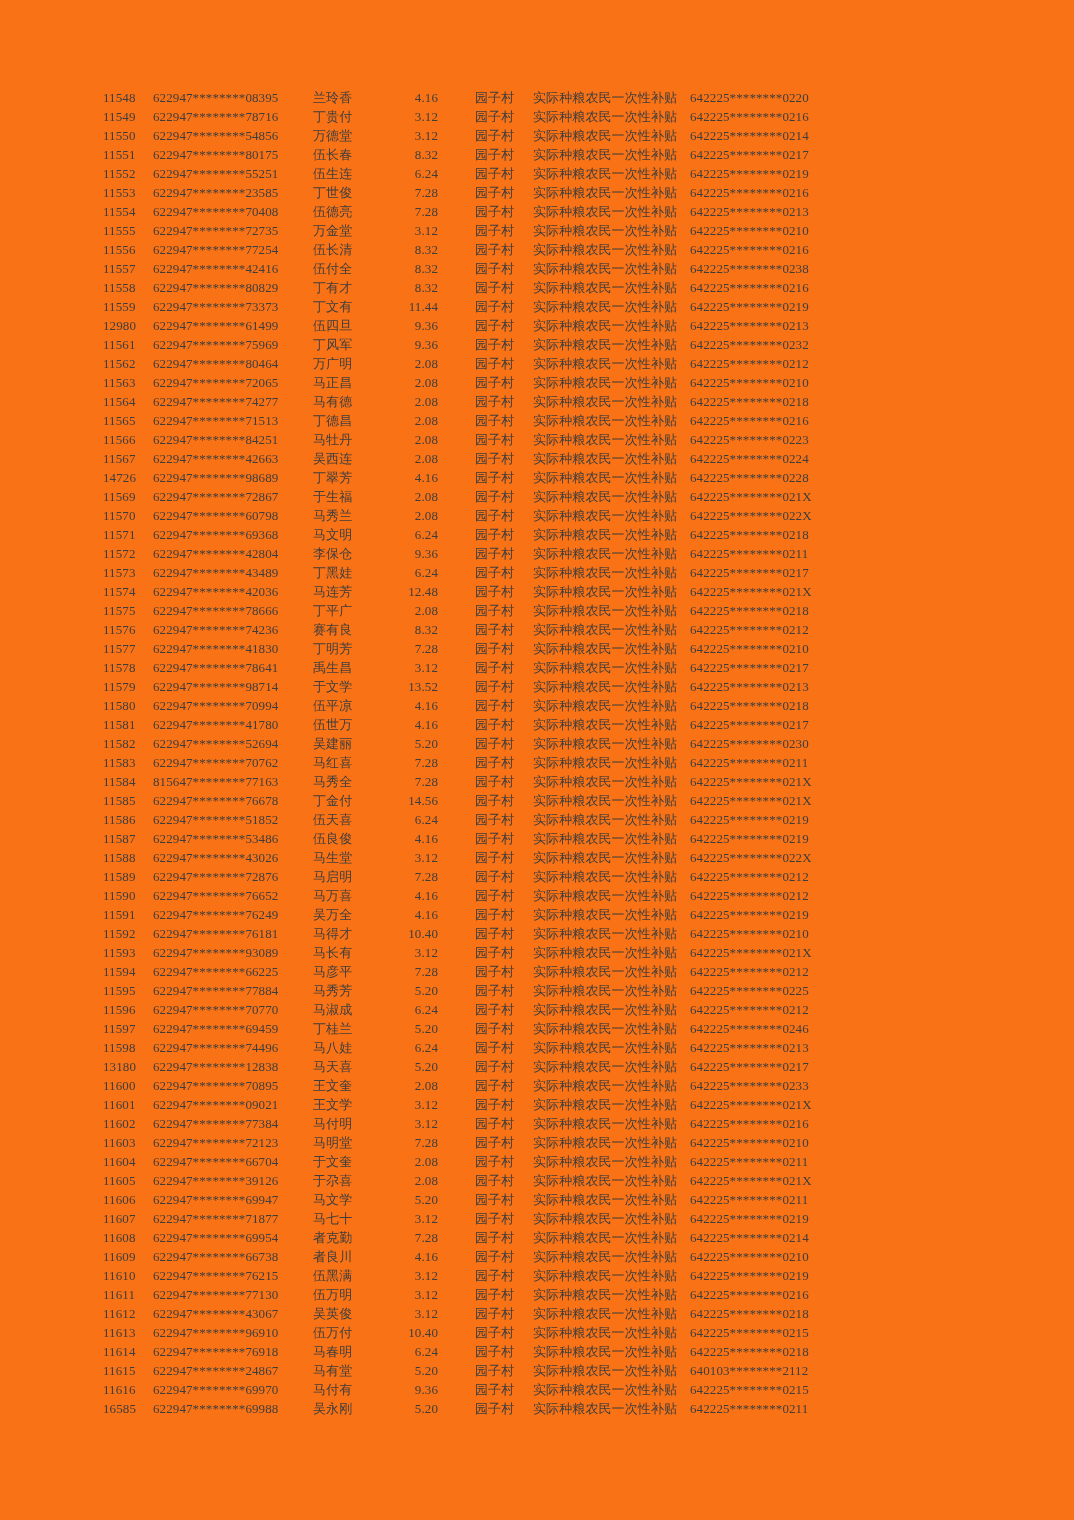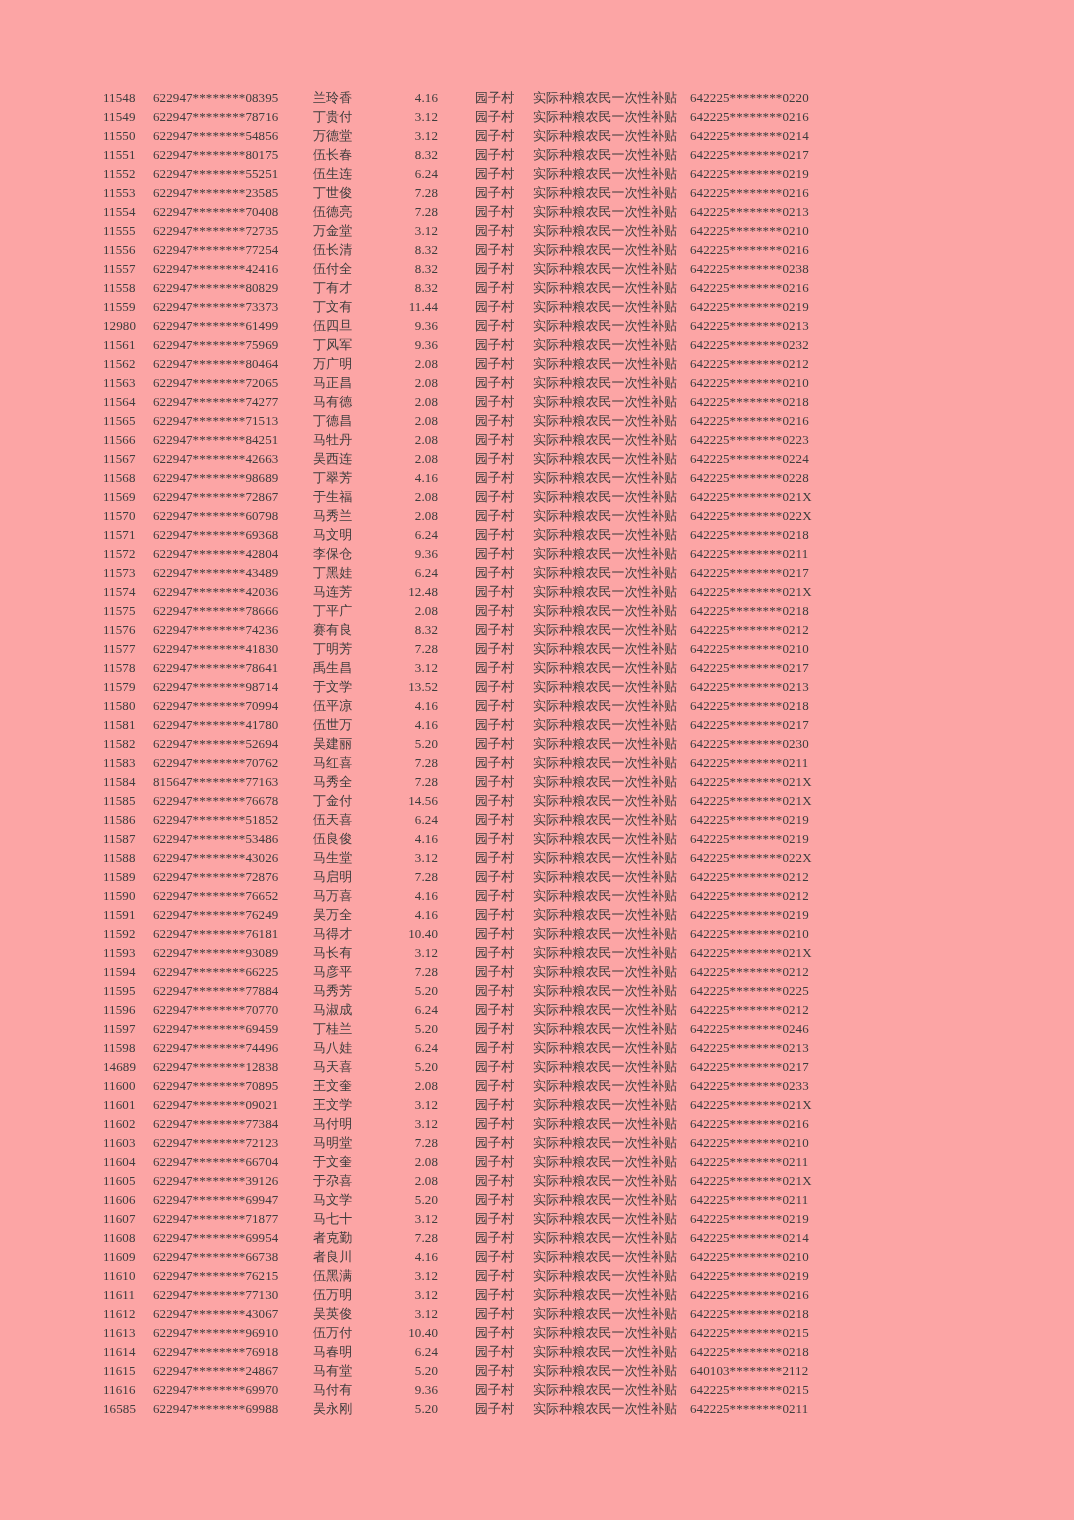--- a/index.html
+++ b/index.html
@@ -12,21 +12,21 @@
     width: 1074px;
     height: 1520px;
     overflow: hidden;
     font-family: "Liberation Serif", "DejaVu Serif", serif;
     font-size: 13px;
     color: #3d3d3d;
   }
   .page {
     position: absolute;
     inset: 0;
-    background: #fca5a5;
+    background: #f97316;
   }
   .table {
     position: absolute;
     top: 88px;
     left: 103px;
     width: 720px;
   }
   .row {
     display: grid;
     grid-template-columns: 50px 160px 60px 65px 95px 157px 133px;
@@ -245,21 +245,21 @@
     <span class="c c-seq">11567</span>
     <span class="c c-id">622947********42663</span>
     <span class="c c-name">吴西连</span>
     <span class="c c-amount">2.08</span>
     <span class="c c-village">园子村</span>
     <span class="c c-type">实际种粮农民一次性补贴</span>
     <span class="c c-account">642225********0224</span>
   </div>
 
   <div class="row">
-    <span class="c c-seq">11568</span>
+    <span class="c c-seq">14726</span>
     <span class="c c-id">622947********98689</span>
     <span class="c c-name">丁翠芳</span>
     <span class="c c-amount">4.16</span>
     <span class="c c-village">园子村</span>
     <span class="c c-type">实际种粮农民一次性补贴</span>
     <span class="c c-account">642225********0228</span>
   </div>
 
   <div class="row">
     <span class="c c-seq">11569</span>
@@ -555,21 +555,21 @@
     <span class="c c-seq">11598</span>
     <span class="c c-id">622947********74496</span>
     <span class="c c-name">马八娃</span>
     <span class="c c-amount">6.24</span>
     <span class="c c-village">园子村</span>
     <span class="c c-type">实际种粮农民一次性补贴</span>
     <span class="c c-account">642225********0213</span>
   </div>
 
   <div class="row">
-    <span class="c c-seq">14689</span>
+    <span class="c c-seq">13180</span>
     <span class="c c-id">622947********12838</span>
     <span class="c c-name">马天喜</span>
     <span class="c c-amount">5.20</span>
     <span class="c c-village">园子村</span>
     <span class="c c-type">实际种粮农民一次性补贴</span>
     <span class="c c-account">642225********0217</span>
   </div>
 
   <div class="row">
     <span class="c c-seq">11600</span>

